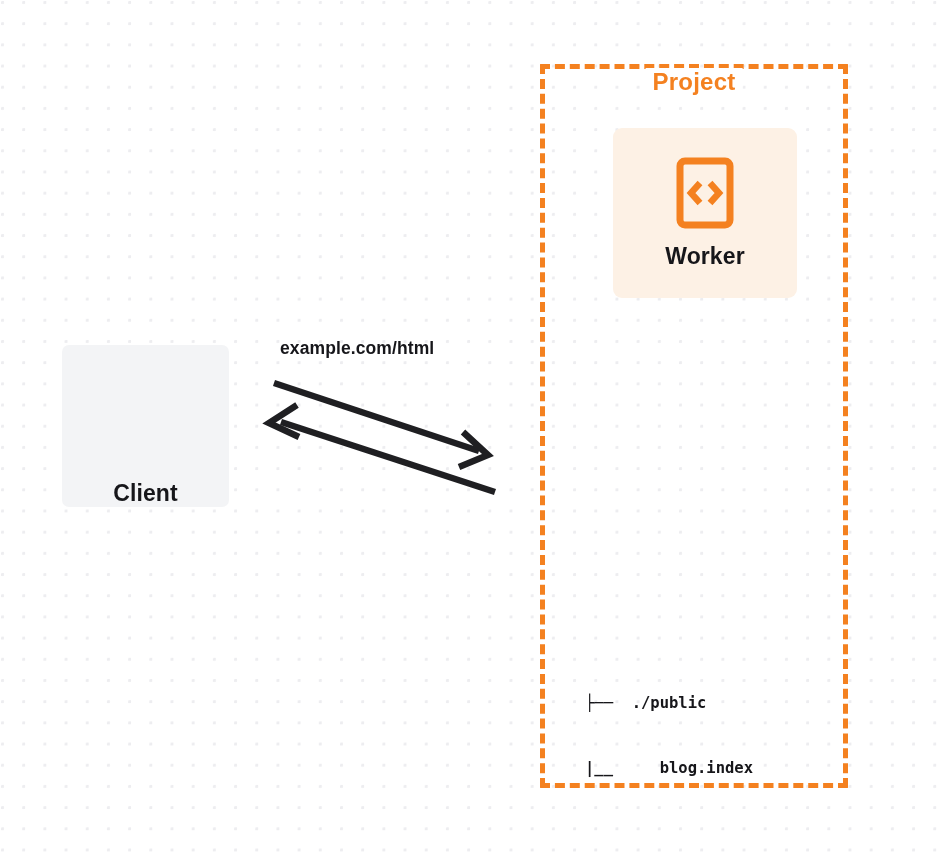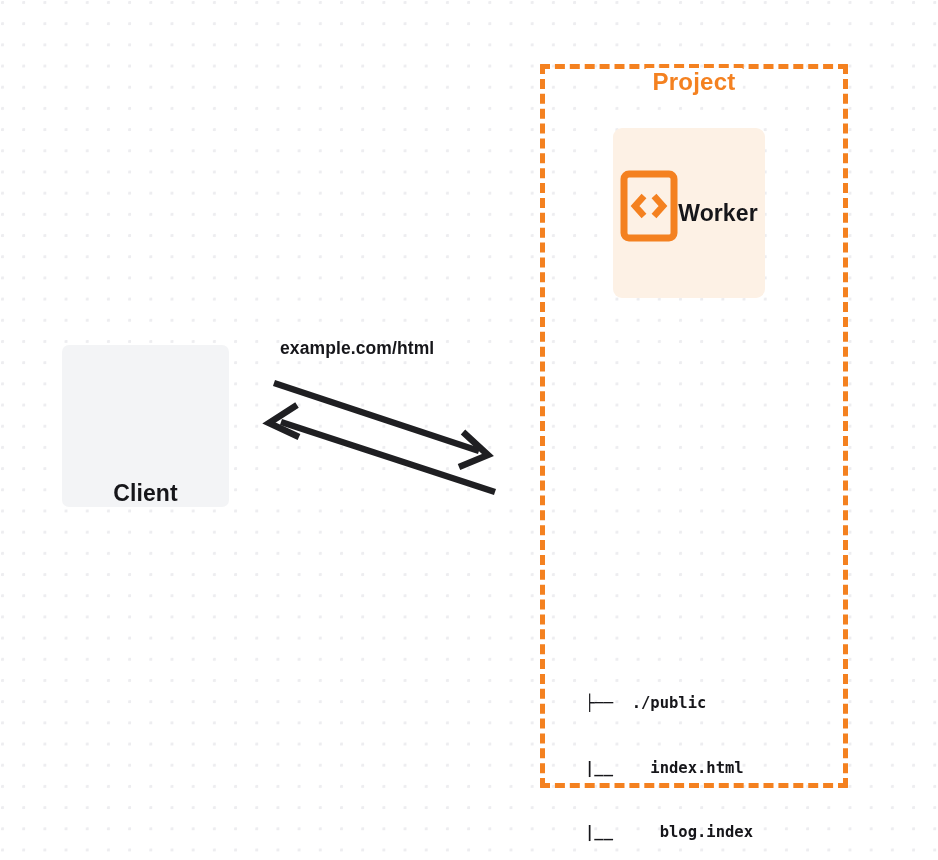--- a/index.html
+++ b/index.html
@@ -68,25 +68,25 @@
     font-weight: bold;
     color: #f48120;
     letter-spacing: 0.2px;
     white-space: nowrap;
     margin-top: 16px;
   }
 
   
   .service-card {
     position: absolute;
-    width: 152px;
+    width: 184px;
     background: #fdf1e5;
     border-radius: 9px;
     display: flex;
-    flex-direction: row;
+    flex-direction: column;
     align-items: center;
     justify-content: center;
   }
   #worker-card {
     left: 613px;
     top: 128px;
     height: 170px;
   }
   #assets-card {
     left: 609px;
@@ -181,18 +181,17 @@
         <polyline points="24,26 15,36 24,46" fill="none" stroke="#f48120" stroke-width="6.5" stroke-linecap="butt" stroke-linejoin="miter"></polyline>
         <polyline points="34,26 43,36 34,46" fill="none" stroke="#f48120" stroke-width="6.5" stroke-linecap="butt" stroke-linejoin="miter"></polyline>
       </svg>
     </span>
     <span class="card-label">Worker</span>
   </div>
 
 
   <div id="file-tree">
     <span class="tree-row">├──  ./public</span>
-    <span class="tree-row">|__    index.html</span>
     <span class="tree-row">|__     blog.index</span>
     
   </div>
 
 </div>
 
 </body></html>

